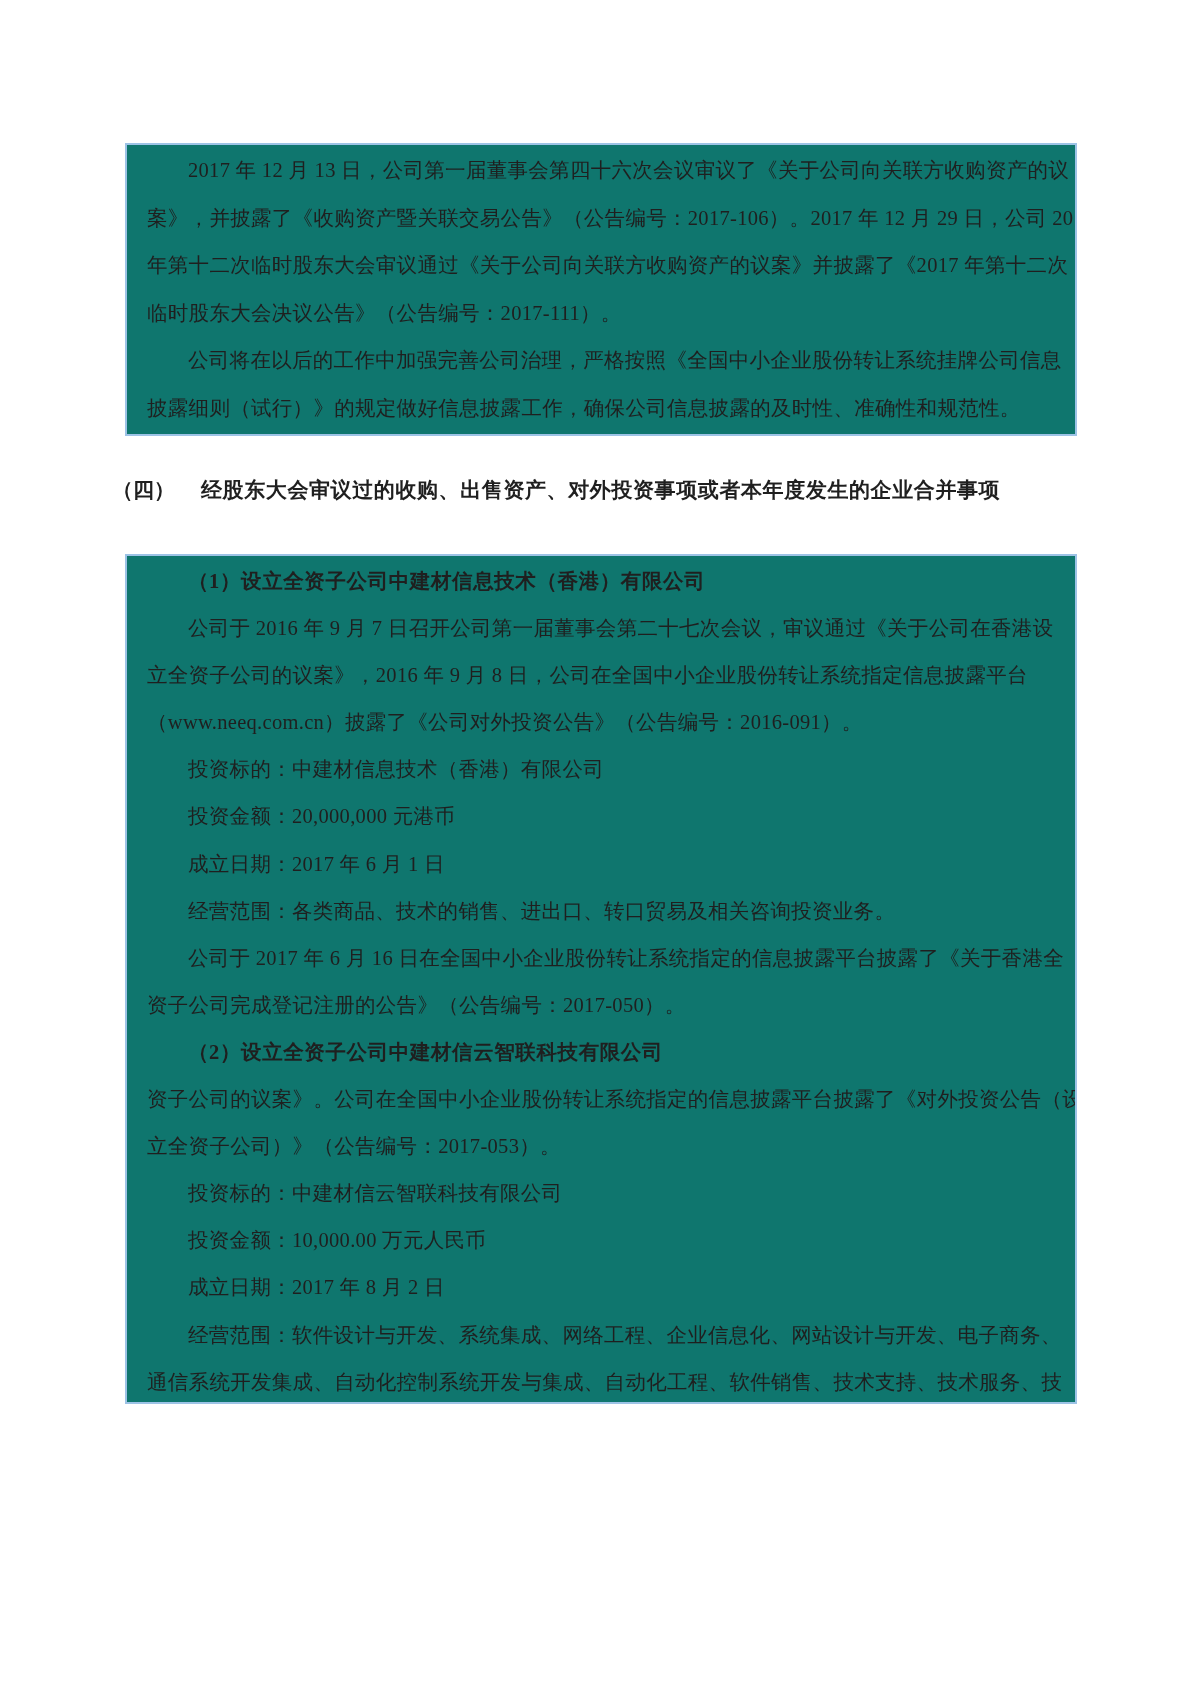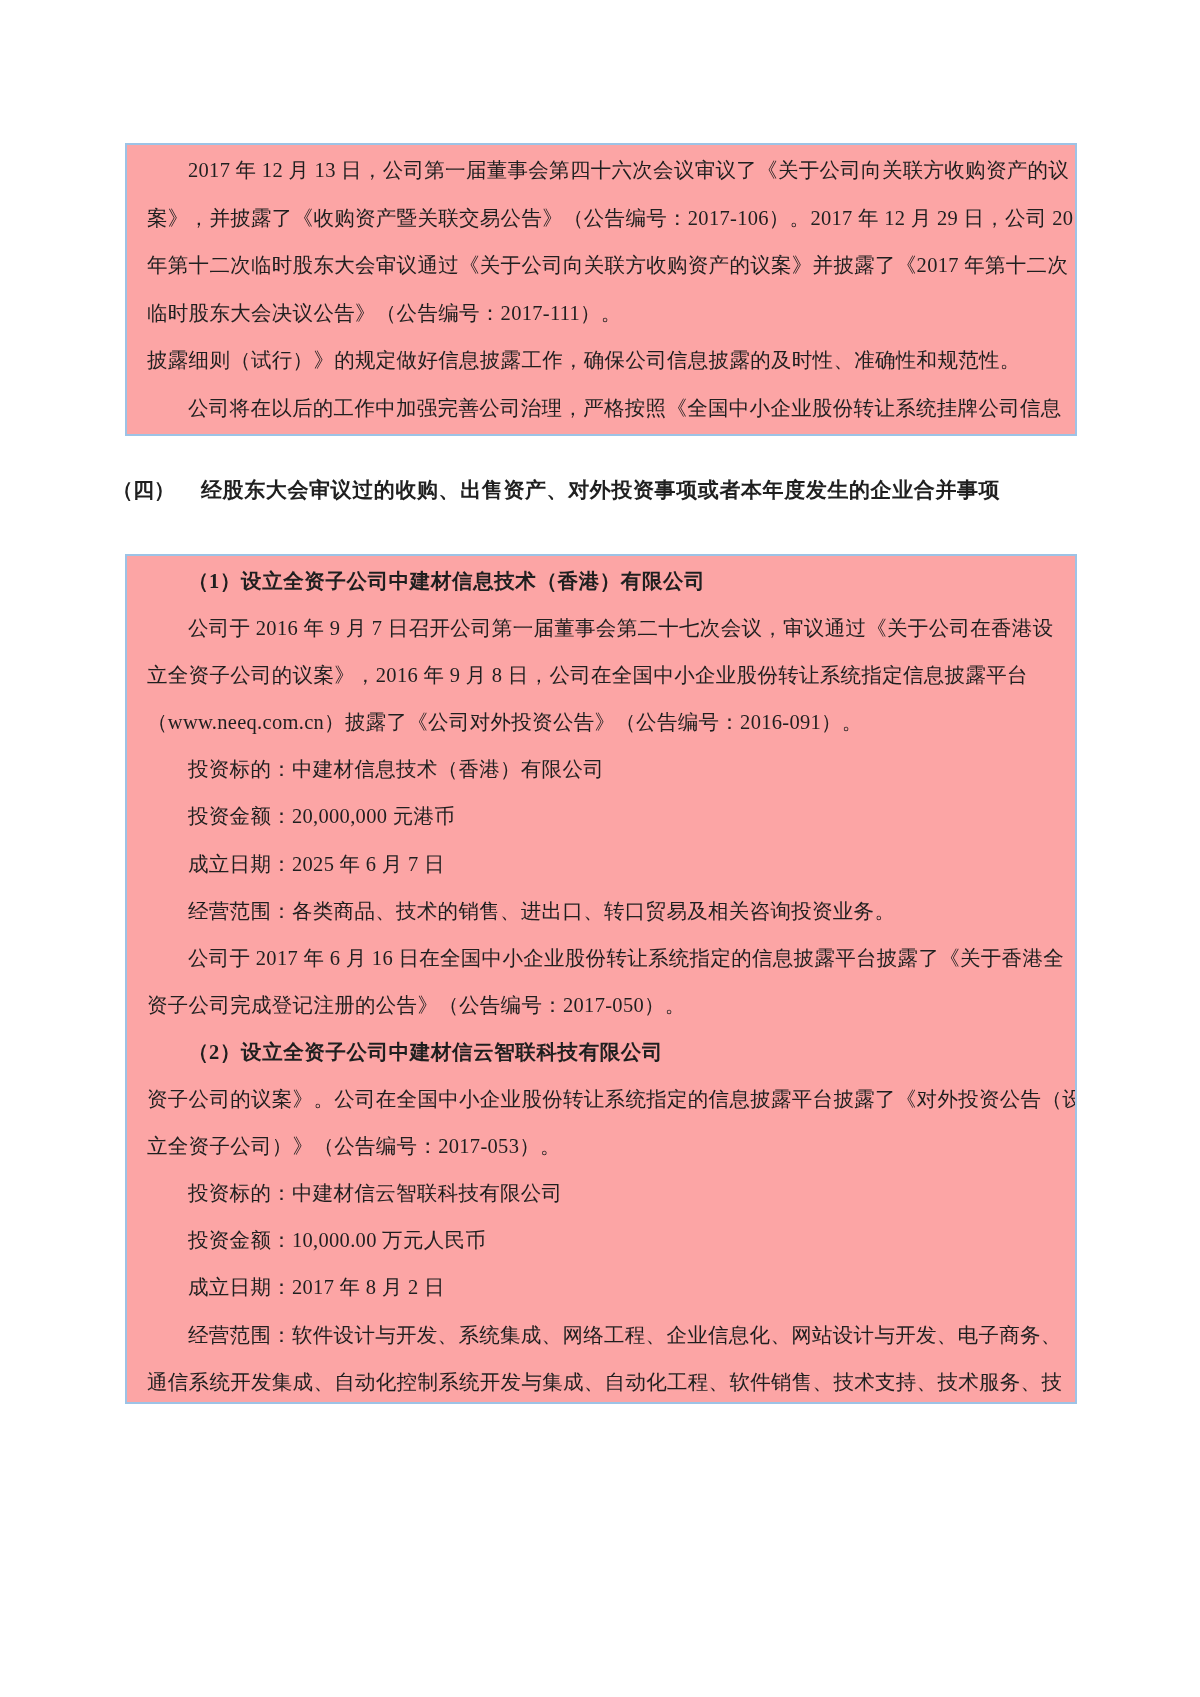--- a/index.html
+++ b/index.html
@@ -20,21 +20,21 @@
   .page {
     position: absolute;
     inset: 0;
     background: #ffffff;
   }
   .text-box {
     position: absolute;
     left: 125px;
     width: 952px;
     border: 2px solid var(--border-blue);
-    background: #fca5a5;
+    background: #0f766e;
     padding: 2px 20px 0 20px;
     overflow: hidden;
   }
   .box-1 { top: 143px; height: 293px; }
   .box-2 { top: 554px; height: 850px; }
   .box-1 .line { line-height: 47.6px; }
   .box-2 .line { line-height: 47.1px; }
   .line {
     font-size: 20.5px;
     letter-spacing: 0.3px;
@@ -62,37 +62,37 @@
 </head>
 <body>
 
 <div class="page">
 
   <div class="text-box box-1">
       <div class="line indent">2017 年 12 月 13 日，公司第一届董事会第四十六次会议审议了《关于公司向关联方收购资产的议</div>
       <div class="line">案》，并披露了《收购资产暨关联交易公告》（公告编号：2017-106）。2017 年 12 月 29 日，公司 2017</div>
       <div class="line">年第十二次临时股东大会审议通过《关于公司向关联方收购资产的议案》并披露了《2017 年第十二次</div>
       <div class="line">临时股东大会决议公告》（公告编号：2017-111）。</div>
+      <div class="line indent">公司将在以后的工作中加强完善公司治理，严格按照《全国中小企业股份转让系统挂牌公司信息</div>
       <div class="line">披露细则（试行）》的规定做好信息披露工作，确保公司信息披露的及时性、准确性和规范性。</div>
-      <div class="line indent">公司将在以后的工作中加强完善公司治理，严格按照《全国中小企业股份转让系统挂牌公司信息</div>
     </div>
 
   <div class="section-heading">
     <span class="sec-num">（四）</span>
     <span class="sec-title">经股东大会审议过的收购、出售资产、对外投资事项或者本年度发生的企业合并事项</span>
   </div>
 
   <div class="text-box box-2">
       <div class="line indent bold">（1）设立全资子公司中建材信息技术（香港）有限公司</div>
       <div class="line indent">公司于 2016 年 9 月 7 日召开公司第一届董事会第二十七次会议，审议通过《关于公司在香港设</div>
       <div class="line">立全资子公司的议案》，2016 年 9 月 8 日，公司在全国中小企业股份转让系统指定信息披露平台</div>
       <div class="line">（www.neeq.com.cn）披露了《公司对外投资公告》（公告编号：2016-091）。</div>
       <div class="line indent">投资标的：中建材信息技术（香港）有限公司</div>
       <div class="line indent">投资金额：20,000,000 元港币</div>
-      <div class="line indent">成立日期：2025 年 6 月 7 日</div>
+      <div class="line indent">成立日期：2017 年 6 月 1 日</div>
       <div class="line indent">经营范围：各类商品、技术的销售、进出口、转口贸易及相关咨询投资业务。</div>
       <div class="line indent">公司于 2017 年 6 月 16 日在全国中小企业股份转让系统指定的信息披露平台披露了《关于香港全</div>
       <div class="line">资子公司完成登记注册的公告》（公告编号：2017-050）。</div>
       <div class="line indent bold">（2）设立全资子公司中建材信云智联科技有限公司</div>
       <div class="line">资子公司的议案》。公司在全国中小企业股份转让系统指定的信息披露平台披露了《对外投资公告（设</div>
       <div class="line">立全资子公司）》（公告编号：2017-053）。</div>
       <div class="line indent">投资标的：中建材信云智联科技有限公司</div>
       <div class="line indent">投资金额：10,000.00 万元人民币</div>
       <div class="line indent">成立日期：2017 年 8 月 2 日</div>
       <div class="line indent">经营范围：软件设计与开发、系统集成、网络工程、企业信息化、网站设计与开发、电子商务、</div>

